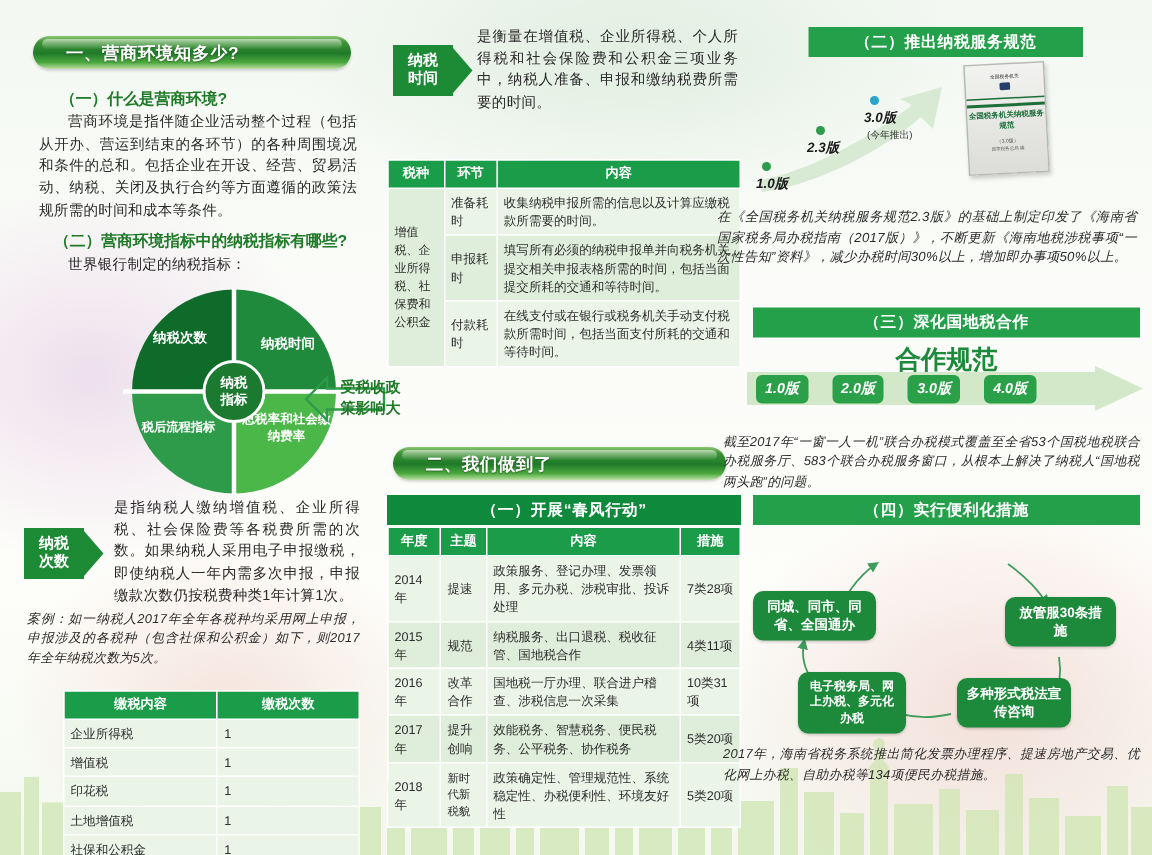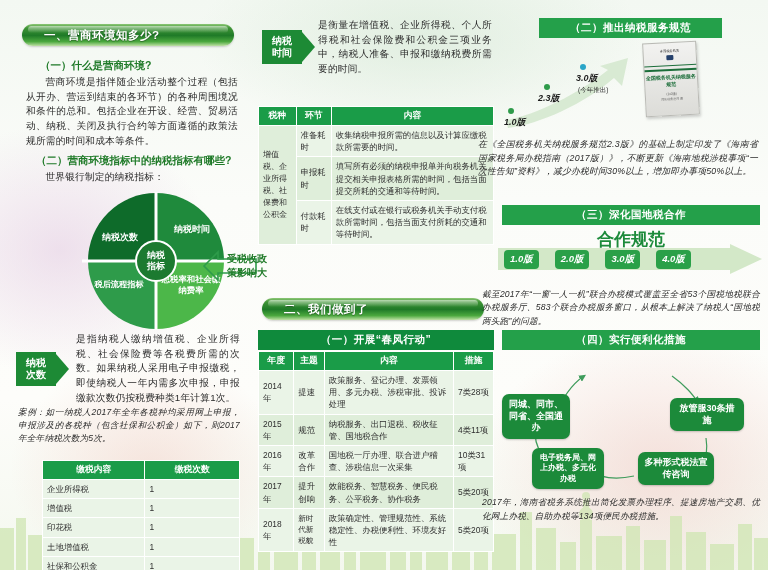--- a/index.html
+++ b/index.html
@@ -203,21 +203,21 @@
     <svg class="donut" viewBox="0 0 148 138">
       <g>
         <path d="M74,69 L74,1 A68,68 0 0,0 6,69 Z" fill="#0e6b2a"></path>
         <path d="M74,69 L142,69 A68,68 0 0,0 74,1 Z" fill="#1f8a3c"></path>
         <path d="M74,69 L6,69 A68,68 0 0,0 74,137 Z" fill="#2e9b4a"></path>
         <path d="M74,69 L74,137 A68,68 0 0,0 142,69 Z" fill="#4cb749"></path>
         <line x1="74" y1="0" x2="74" y2="138" stroke="#ffffff" stroke-width="3"></line>
         <line x1="0" y1="69" x2="148" y2="69" stroke="#ffffff" stroke-width="3"></line>
       </g>
     </svg>
-    <div class="q-label" style="left:5px; top:40px;">纳税次数</div>
+    <div class="q-label" style="left:5px; top:28px;">纳税次数</div>
     <div class="q-label" style="left:77px; top:32px;">纳税时间</div>
     <div class="q-label" style="left:4px; top:88px; font-size:8.2px;">税后流程指标</div>
     <div class="q-label" style="left:76px; top:82px; font-size:8.4px;">总税率和社会缴纳费率</div>
     <div class="center-circle">
       <div>纳税</div>
       <div>指标</div>
     </div>
   </div>
 
   <div style="position:absolute; left:188px; top:244px; width:70px; height:44px;">
@@ -433,20 +433,20 @@
         <path d="M210,88 C212,100 210,110 206,120" marker-end="url(#ah)"></path>
         <path d="M138,126 C120,130 104,128 92,120" marker-end="url(#ah)"></path>
         <path d="M46,104 C40,96 38,88 40,78" marker-end="url(#ah)"></path>
       </g>
       <defs>
         <marker id="ah" markerWidth="6" markerHeight="6" refX="4" refY="3" orient="auto">
           <path d="M0,0 L6,3 L0,6 z" fill="#3f9c5c"></path>
         </marker>
       </defs>
     </svg>
-    <div class="bubble" style="left:6px; top:44px; width:68px;">同城、同市、同省、全国通办</div>
+    <div class="bubble" style="left:6px; top:44px; width:82px;">同城、同市、同省、全国通办</div>
     <div class="bubble" style="left:36px; top:98px; width:72px; font-size:8px;">电子税务局、网上办税、多元化办税</div>
     <div class="bubble" style="left:174px; top:48px; width:74px;">放管服30条措施</div>
     <div class="bubble" style="left:142px; top:102px; width:76px;">多种形式税法宣传咨询</div>
   </div>
 
   <div class="para ni small" style="position:absolute; left:-14px; top:496px; width:278px; font-style:italic; font-size:8.6px; line-height:1.6;">2017年，海南省税务系统推出简化发票办理程序、提速房地产交易、优化网上办税、自助办税等134项便民办税措施。</div>
 </div>
 
 </body></html>

